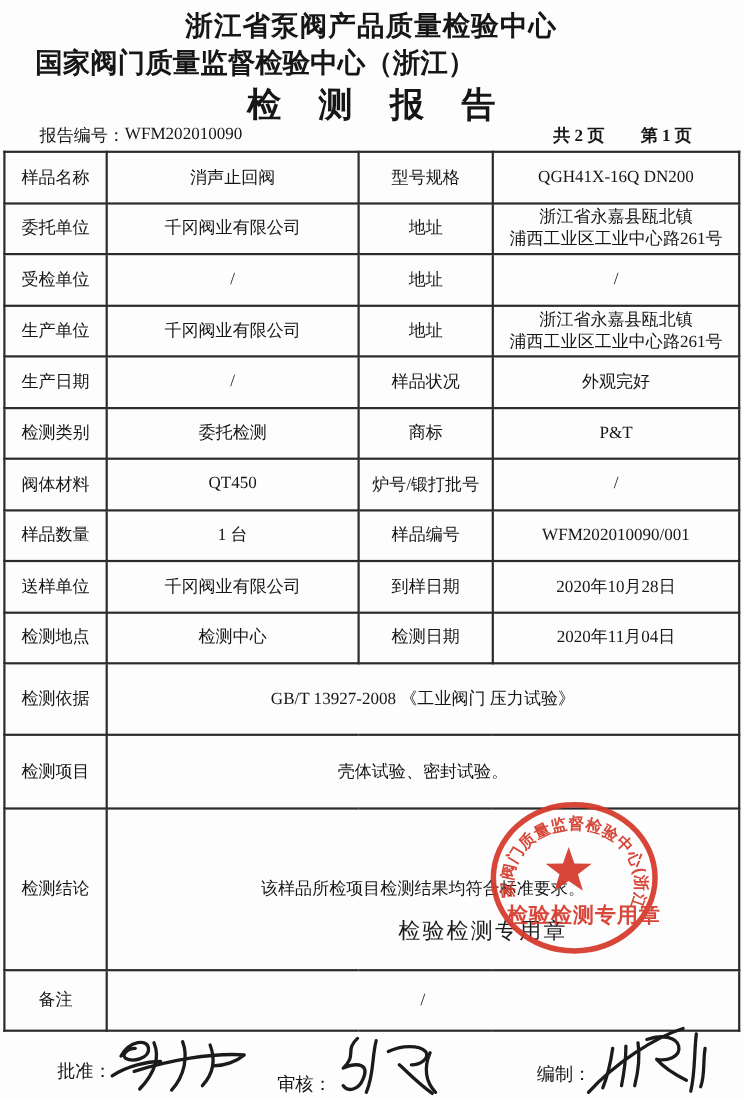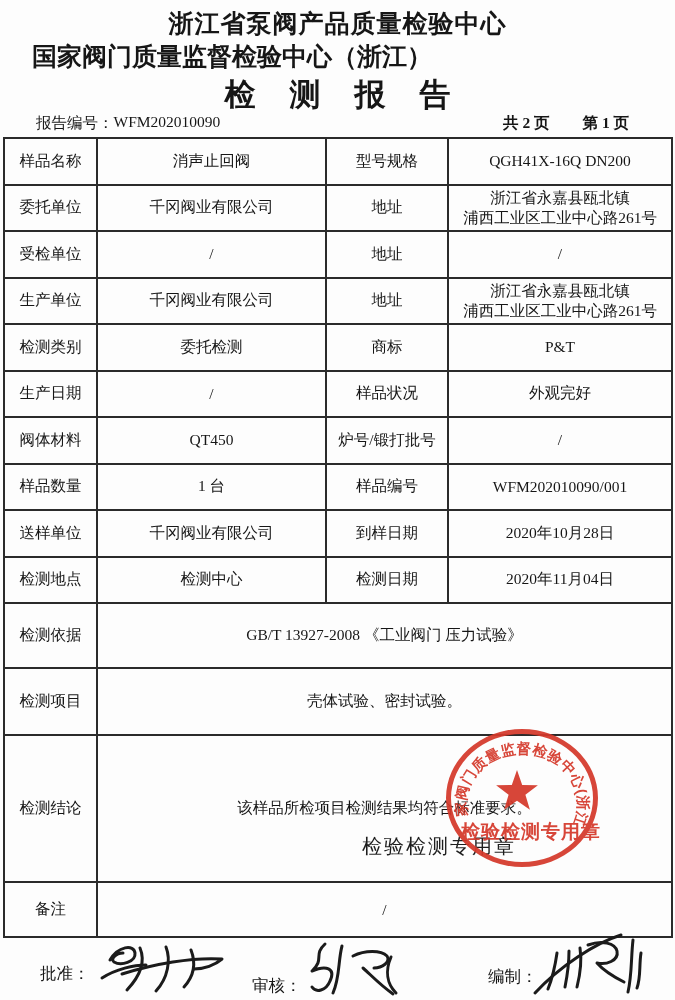--- a/index.html
+++ b/index.html
@@ -98,30 +98,30 @@
           <td>地址</td>
           <td>/</td>
         </tr>
         <tr class="std">
           <td>生产单位</td>
           <td>千冈阀业有限公司</td>
           <td>地址</td>
           <td class="addr"><span>浙江省永嘉县瓯北镇</span><br><span>浦西工业区工业中心路261号</span></td>
         </tr>
         <tr class="std">
+          <td>生产日期</td>
+          <td>/</td>
+          <td>样品状况</td>
+          <td>外观完好</td>
+        </tr>
+        <tr class="std">
           <td>检测类别</td>
           <td>委托检测</td>
           <td>商标</td>
           <td>P&amp;T</td>
-        </tr>
-        <tr class="std">
-          <td>生产日期</td>
-          <td>/</td>
-          <td>样品状况</td>
-          <td>外观完好</td>
         </tr>
         <tr class="std">
           <td>阀体材料</td>
           <td>QT450</td>
           <td>炉号/锻打批号</td>
           <td>/</td>
         </tr>
         <tr class="std">
           <td>样品数量</td>
           <td>1 台</td>
@@ -173,21 +173,21 @@
       <text fill="#d5392b" font-size="14.5" font-weight="bold" letter-spacing="0.5" font-family="Liberation Sans, DejaVu Sans, sans-serif">
         <textPath href="#arcPath" startOffset="50%" text-anchor="middle">国家阀门质量监督检验中心(浙江)</textPath>
       </text>
     </svg>
     <svg class="stamp-star" width="48" height="44" viewBox="0 0 48 44">
       <polygon fill="#d5392b" points="24,1 29.2,15.9 44.9,16.2 32.4,25.7 36.9,40.8 24,31.8 11.1,40.8 15.6,25.7 3.1,16.2 18.8,15.9"></polygon>
     </svg>
     <div class="stamp-bottom">检验检测专用章</div>
   </div>
 
-  <div class="f-label" style="left:40px;top:963px;">批准：</div>
+  <div class="f-label" style="left:52px;top:963px;">批准：</div>
   <svg class="sig" style="left:94px;top:938px;" width="135" height="58" viewBox="0 0 135 58">
     <path d="M16,22 C24,8 40,6 41,15 C42,24 27,28 20,24 C16,21 22,15 29,15"></path>
     <path d="M8,40 C22,31 40,27 52,27"></path>
     <path d="M46,10 C51,22 48,36 33,52"></path>
     <path d="M28,36 C60,26 98,19 128,21 C121,27 110,31 100,31"></path>
     <path d="M72,9 C77,22 74,40 62,53"></path>
     <path d="M97,12 C102,25 100,38 90,49"></path>
   </svg>
 
   <div class="f-label" style="left:252px;top:951px;margin-top:24px;">审核：</div>

